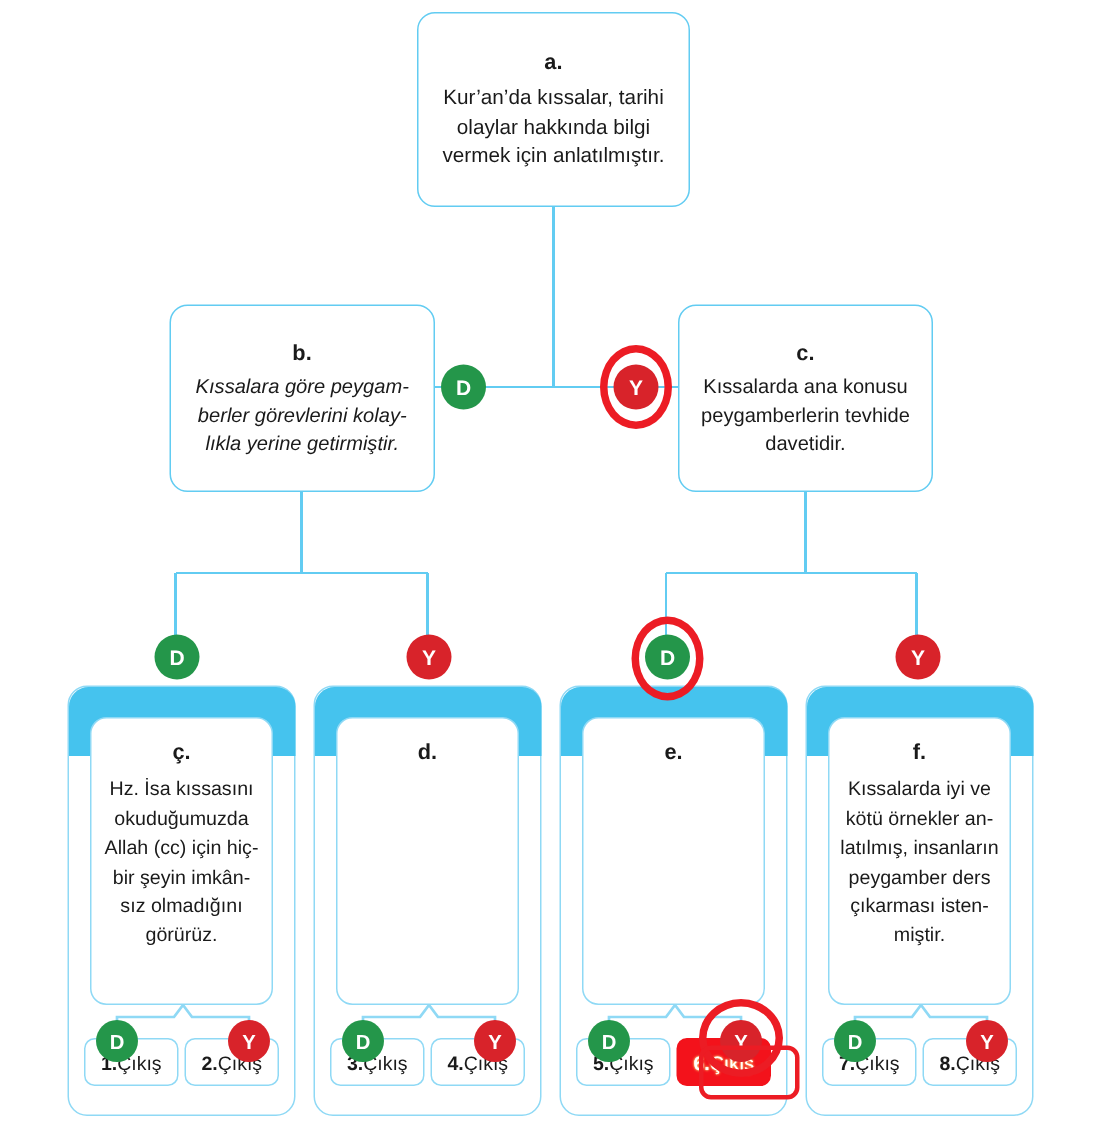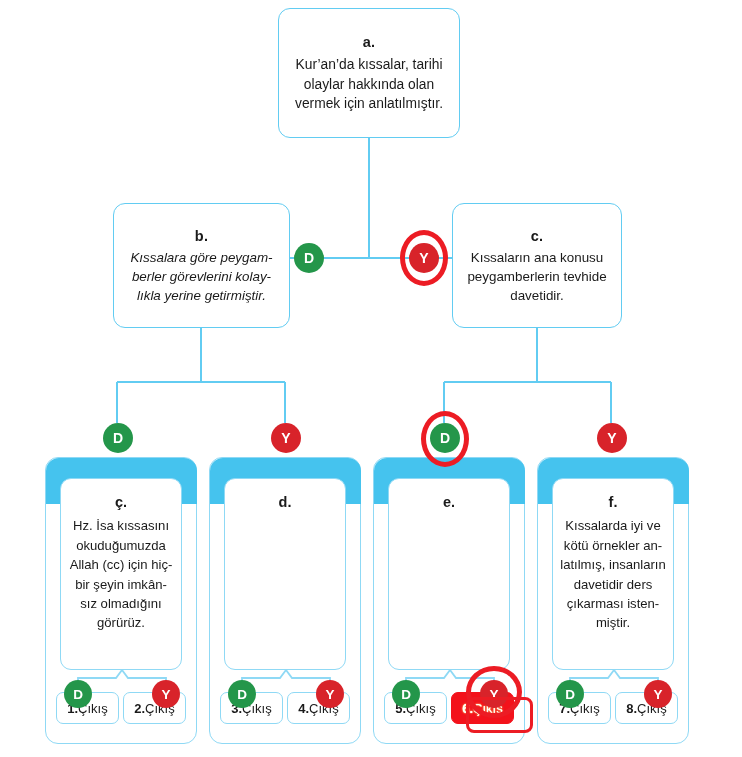--- a/index.html
+++ b/index.html
@@ -167,34 +167,34 @@
       <line x1="537" y1="328" x2="537" y2="382"></line>
       <line x1="444" y1="382" x2="611" y2="382"></line>
       <line x1="444" y1="382" x2="444" y2="423"></line>
       <line x1="611" y1="382" x2="611" y2="423"></line>
     </g>
   </svg>
 
   <div class="fbox" id="box-a">
     <div class="lbl">a.</div>
     <div class="txt">Kur’an’da kıssalar, tarihi
-olaylar hakkında olan
+olaylar hakkında bilgi
 vermek için anlatılmıştır.</div>
   </div>
 
   <div class="fbox" id="box-b">
     <div class="lbl">b.</div>
     <div class="txt">Kıssalara göre peygam-
 berler görevlerini kolay-
 lıkla yerine getirmiştir.</div>
   </div>
 
   <div class="fbox" id="box-c">
     <div class="lbl">c.</div>
-    <div class="txt">Kıssaların ana konusu
+    <div class="txt">Kıssalarda ana konusu
 peygamberlerin tevhide
 davetidir.</div>
   </div>
 
   <div class="token d" style="left:294px;top:243px;">
     <span>D</span>
   </div>
   <div class="token y" style="left:409px;top:243px;">
     <span>Y</span>
   </div>
@@ -310,21 +310,21 @@
   <div class="ovalmark" style="left:466px;top:666px;width:56px;height:52px;"></div>
   <div class="rectmark" style="left:466px;top:697px;width:67px;height:36px;"></div>
 
   <div class="card" style="left:537px;">
     <div class="cap"></div>
     <div class="inner">
       <div class="lbl">f.</div>
       <div class="txt">Kıssalarda iyi ve
 kötü örnekler an-
 latılmış, insanların
-davetidir ders
+peygamber ders
 çıkarması isten-
 miştir.</div>
     </div>
     <svg style="position:absolute;left:14px;top:212px;width:124px;height:22px;z-index:3;" viewBox="0 0 124 22">
       <g stroke="#8FD9F5" stroke-width="1.8" fill="none">
         <path d="M62 0 L56 8 L18 8 L18 20"></path>
         <path d="M62 0 L68 8 L106 8 L106 20"></path>
       </g>
     </svg>
     <div class="card-token d" style="left:18px;top:222px;">

